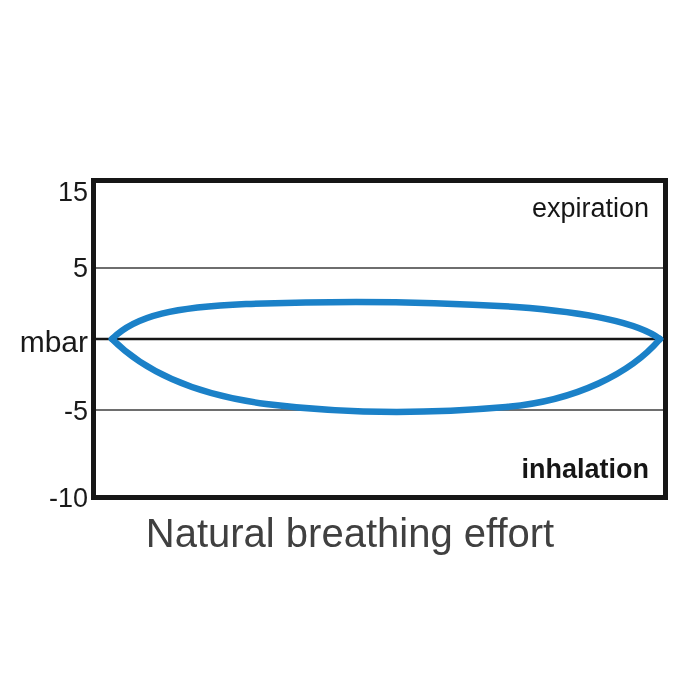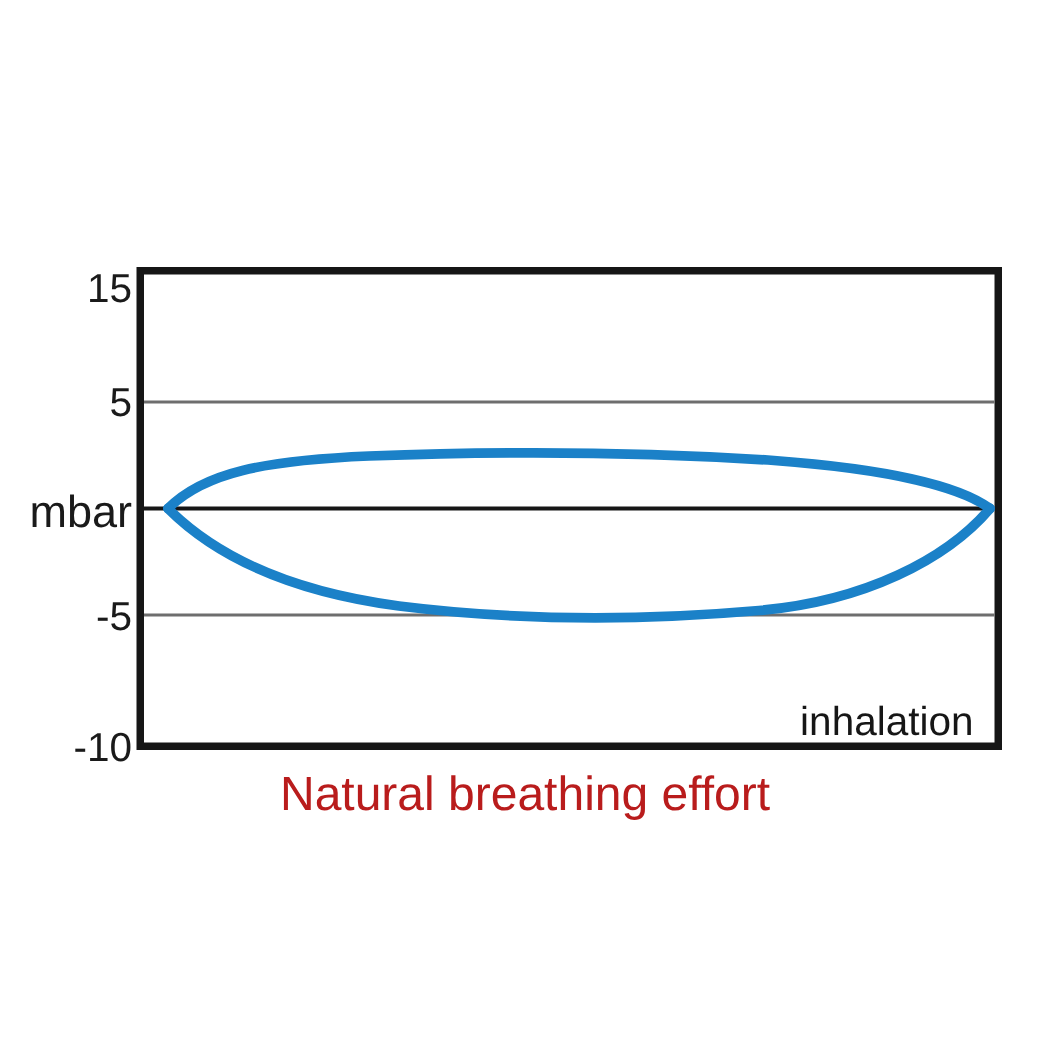--- a/index.html
+++ b/index.html
@@ -50,42 +50,42 @@
   .region-label {
     position: absolute;
     right: 14px;
     color: #161616;
     font-size: 27px;
     line-height: 1;
     white-space: nowrap;
     font-family: "Liberation Sans", sans-serif;
   }
   #label-expiration { top: 12px; }
-  #label-inhalation { bottom: 0; }
+  #label-inhalation { bottom: 12px; font-weight: bold; }
 
   
   #plot-svg {
     position: absolute;
     left: 0;
     top: 0;
     width: 100%;
     height: 100%;
     display: block;
     overflow: visible;
   }
 
   
   #caption {
     position: absolute;
     left: 0;
     top: 470px;
     width: 700px;
     text-align: center;
-    color: #b91c1c;
-    font-size: 32px;
+    color: #404040;
+    font-size: 40px;
     line-height: 1;
     font-family: "Liberation Sans", sans-serif;
   }
 </style>
 </head>
 <body>
 
 <div id="stage">
 
   <div class="ytick" style="top:136px;">15</div>
@@ -107,18 +107,19 @@
                C 40,132 80,124 150,121
                C 230,118 330,118 420,124
                C 500,130 545,142 564,156" fill="none" stroke="#1b81c8" stroke-width="6.5" stroke-linecap="round" stroke-linejoin="round"></path>
 
       <path d="M 16,156
                C 46,186 95,211 170,221
                C 250,231 330,231 410,224
                C 480,218 535,190 564,156" fill="none" stroke="#1b81c8" stroke-width="6.5" stroke-linecap="round" stroke-linejoin="round"></path>
     </svg>
 
+    <div class="region-label" id="label-expiration">expiration</div>
     <div class="region-label" id="label-inhalation">inhalation</div>
   </div>
 
   <div id="caption">Natural breathing effort</div>
 
 </div>
 
 </body></html>

